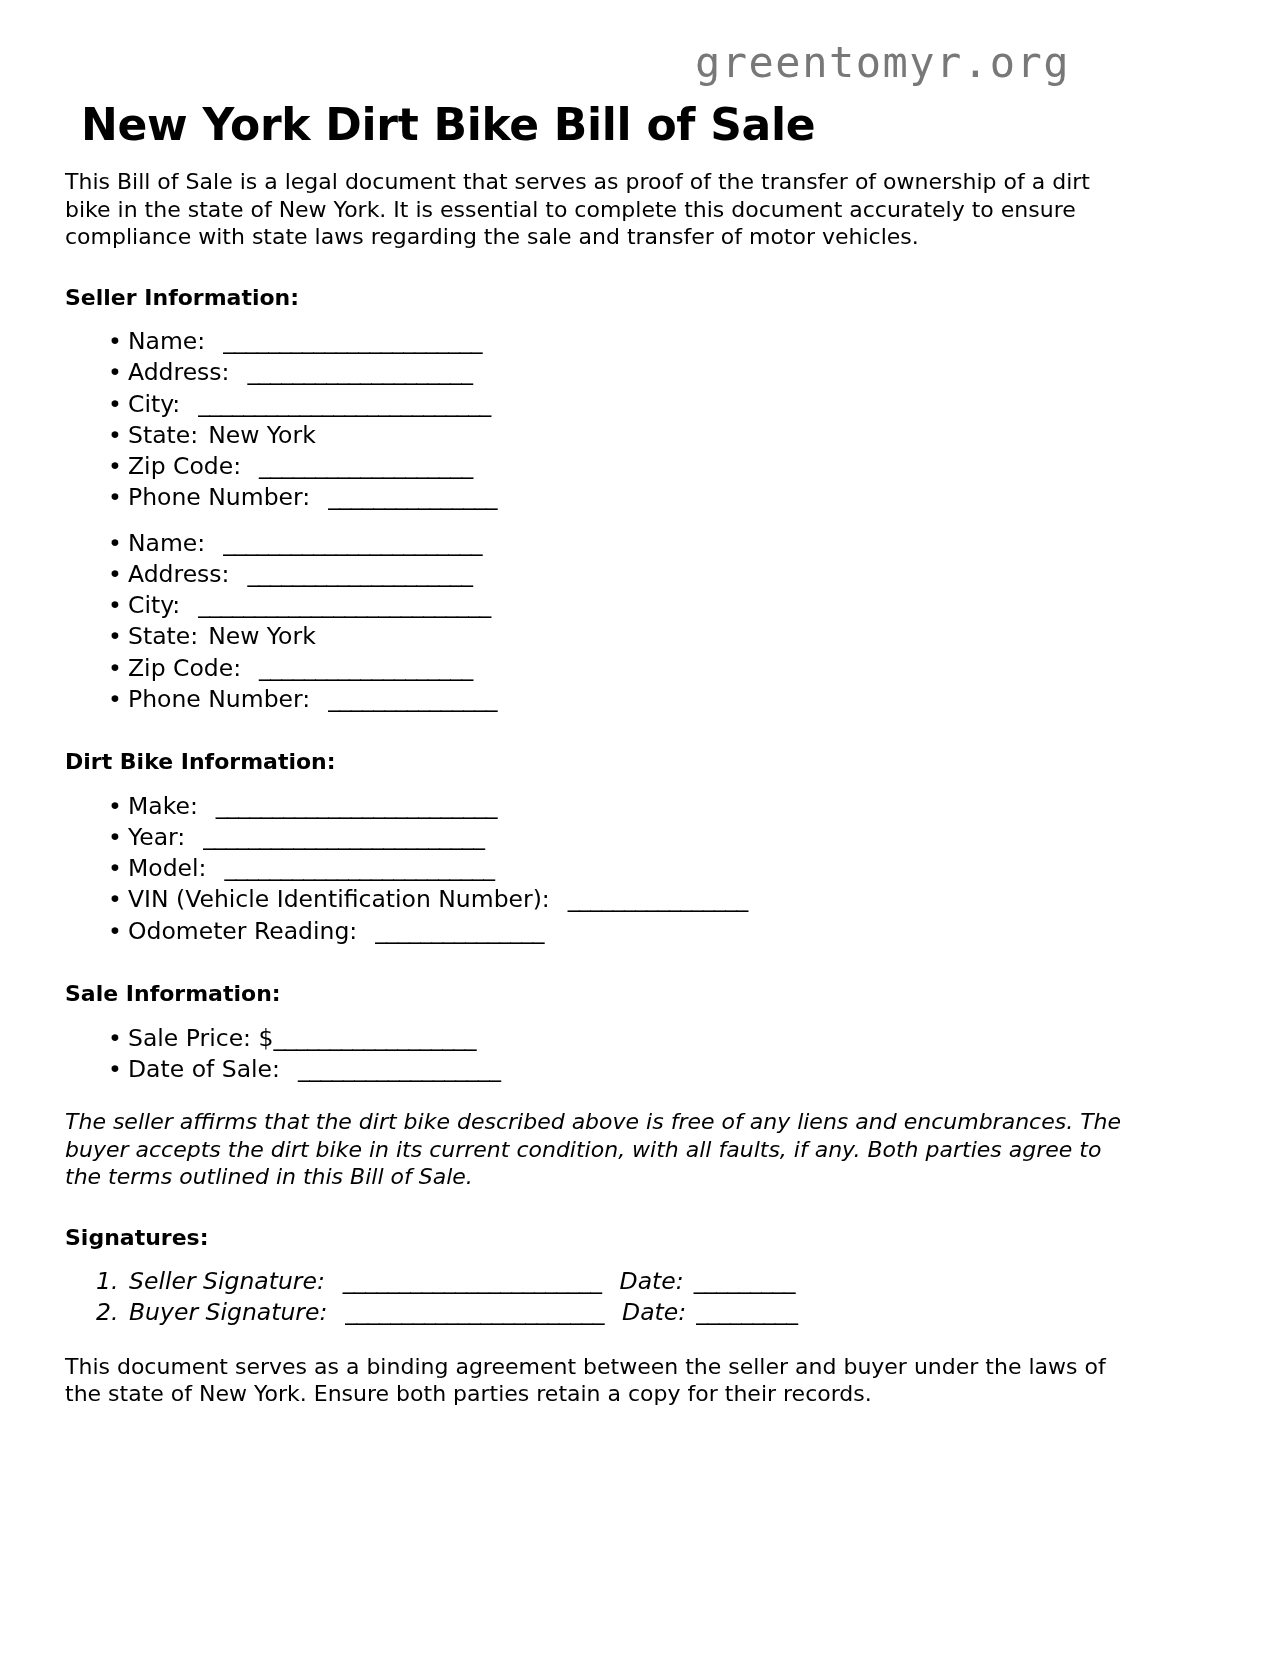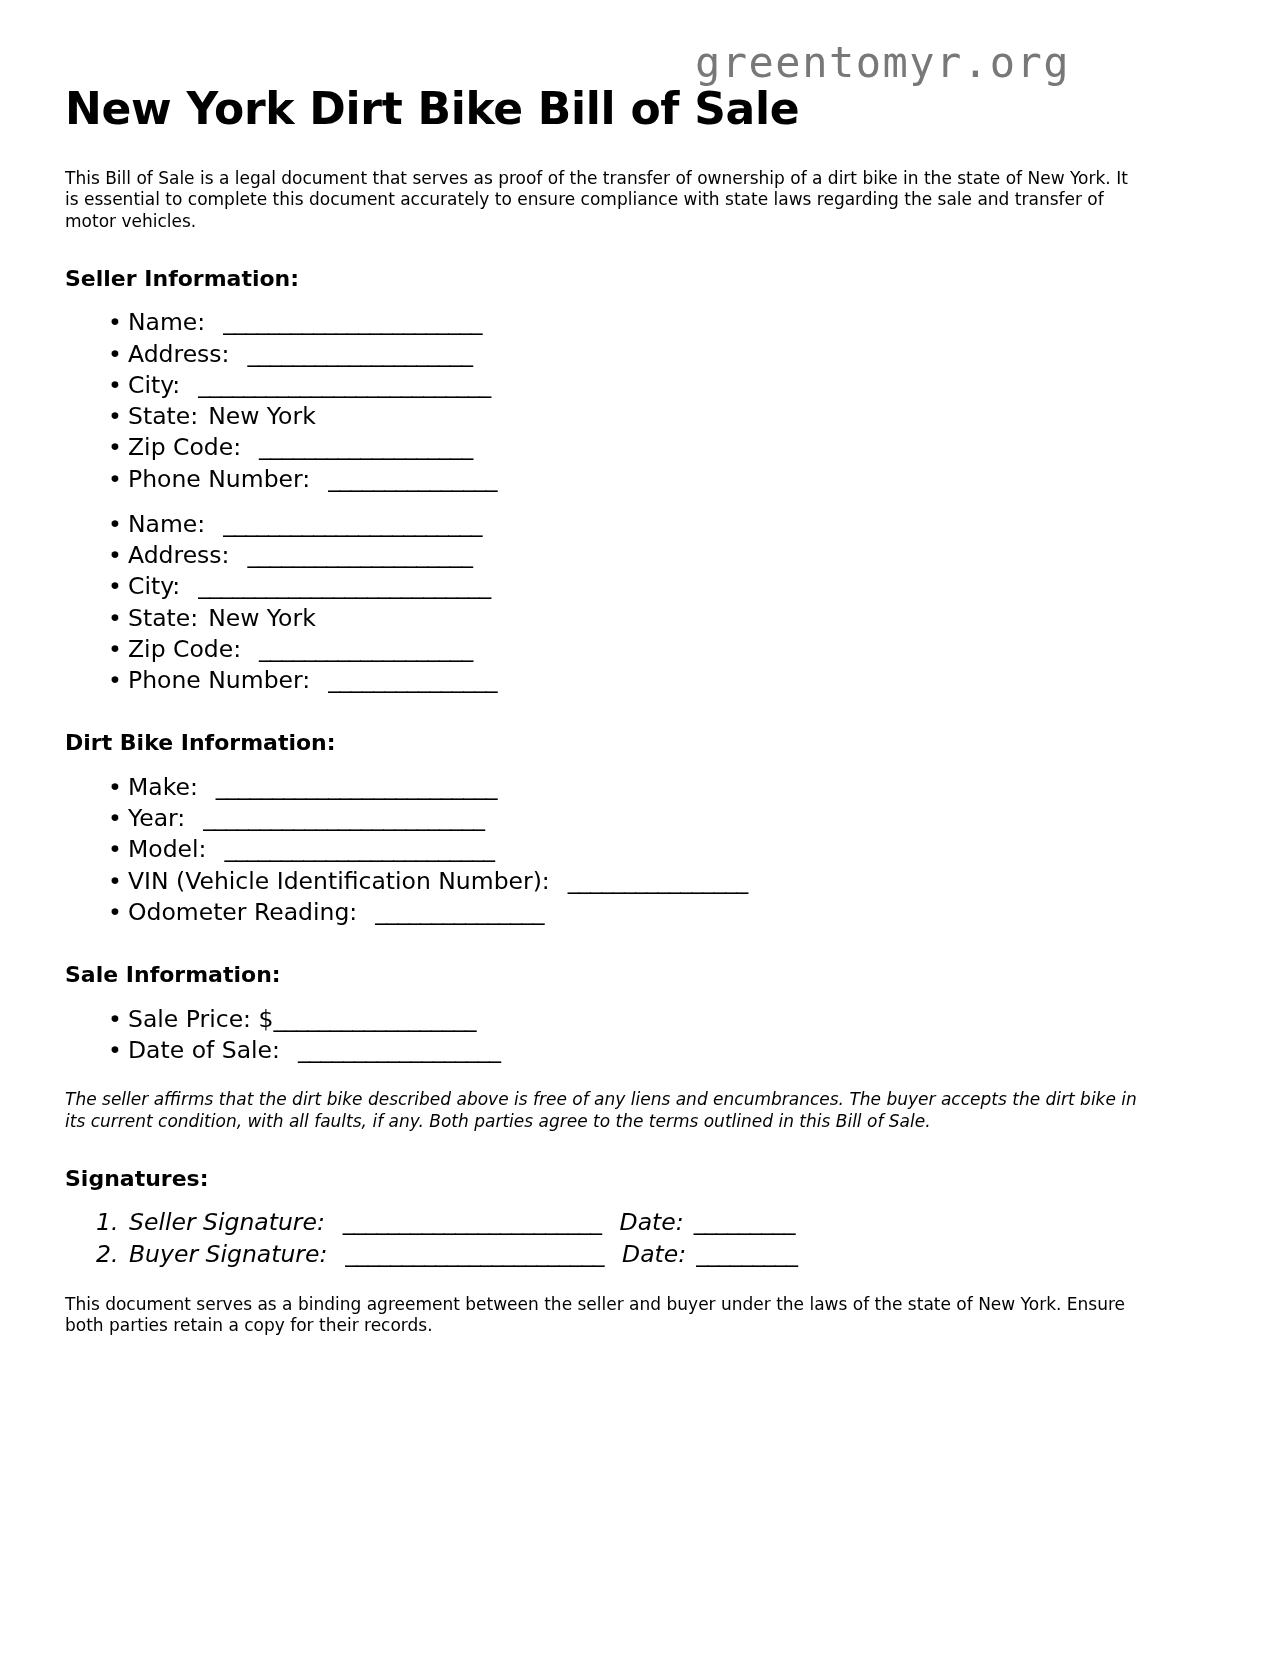--- a/index.html
+++ b/index.html
@@ -38,40 +38,40 @@
     color: #787878;
     white-space: nowrap;
     user-select: none;
   }
 
   
   .doc-title {
     position: absolute;
     left: 65px;
     top: 85px;
-    margin: 0;
+    margin: 16px;
     font-family: "DejaVu Sans", sans-serif;
     font-size: 44px;
     font-weight: bold;
     letter-spacing: -0.3px;
     color: #000000;
     line-height: 1.1;
   }
 
   
   .content {
     position: absolute;
     left: 65px;
     top: 168px;
     width: 1075px;
   }
 
   p.para {
     margin: 0 0 0 0;
-    font-size: 17px;
+    font-size: 22px;
     line-height: 1.25;
     color: #000;
     font-weight: 400;
   }
 
   p.para.affirm { padding-top: 23px; font-style: italic; }
   p.para.closing { padding-top: 24px; }
 
   h2.section-heading {
     margin: 0;

